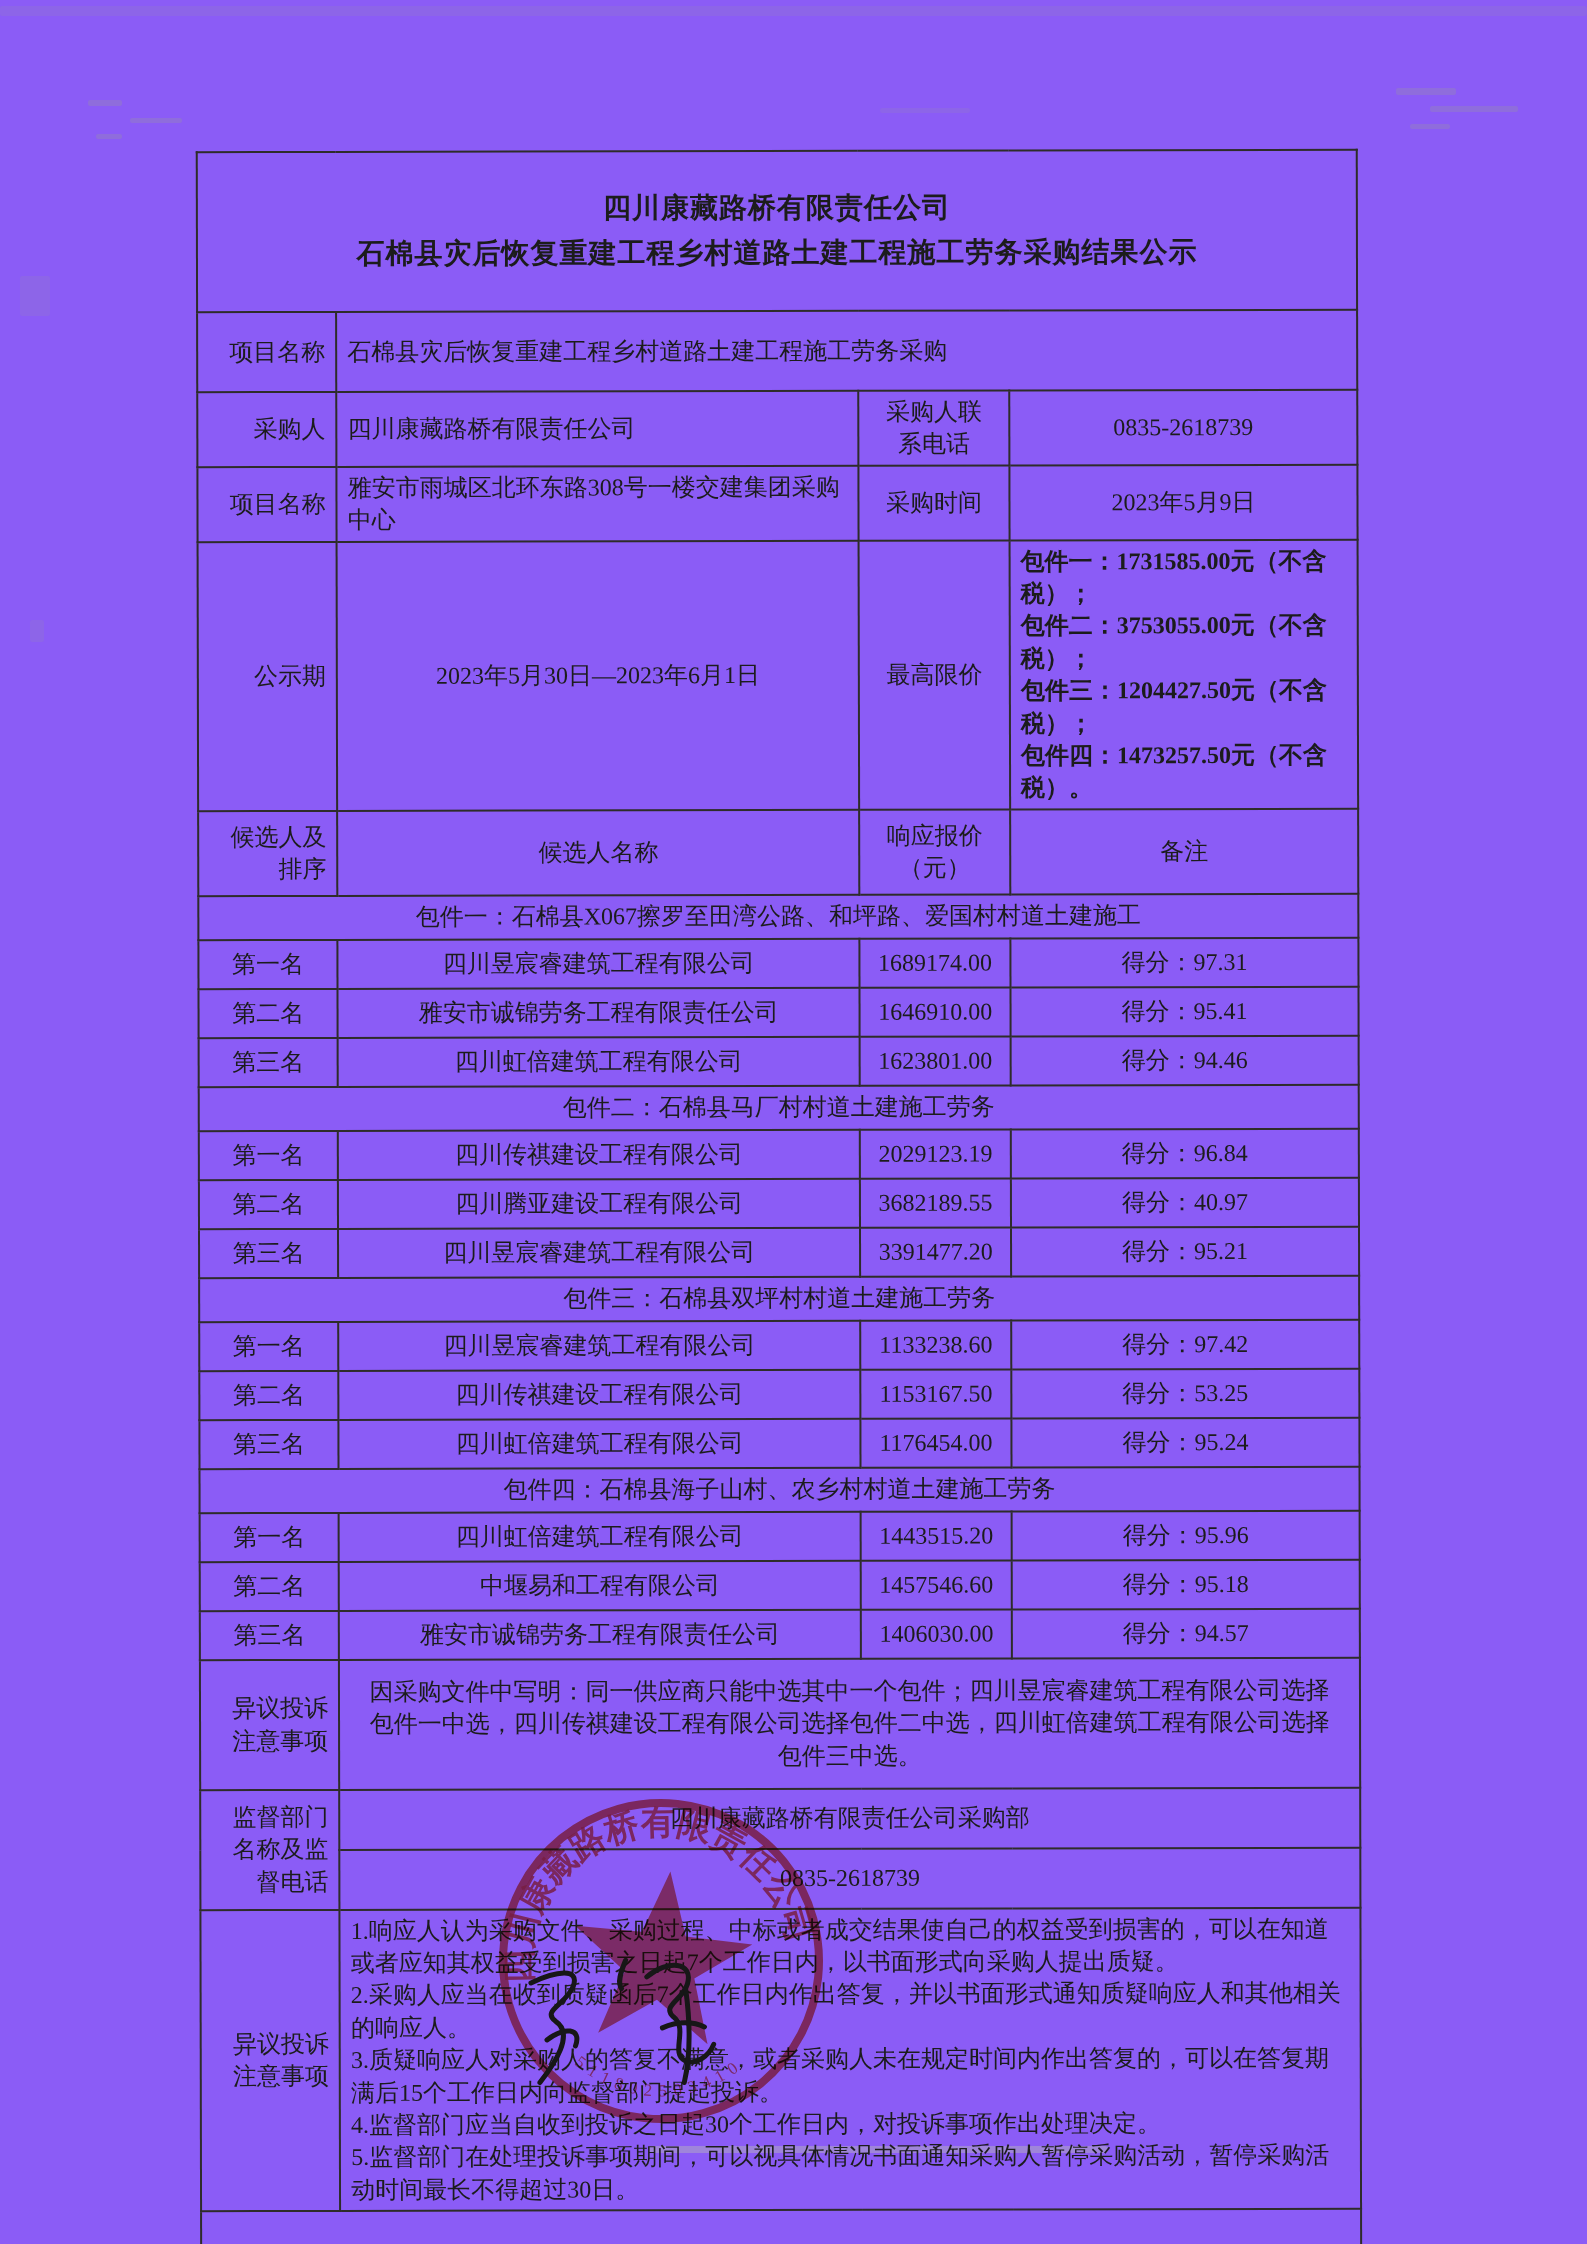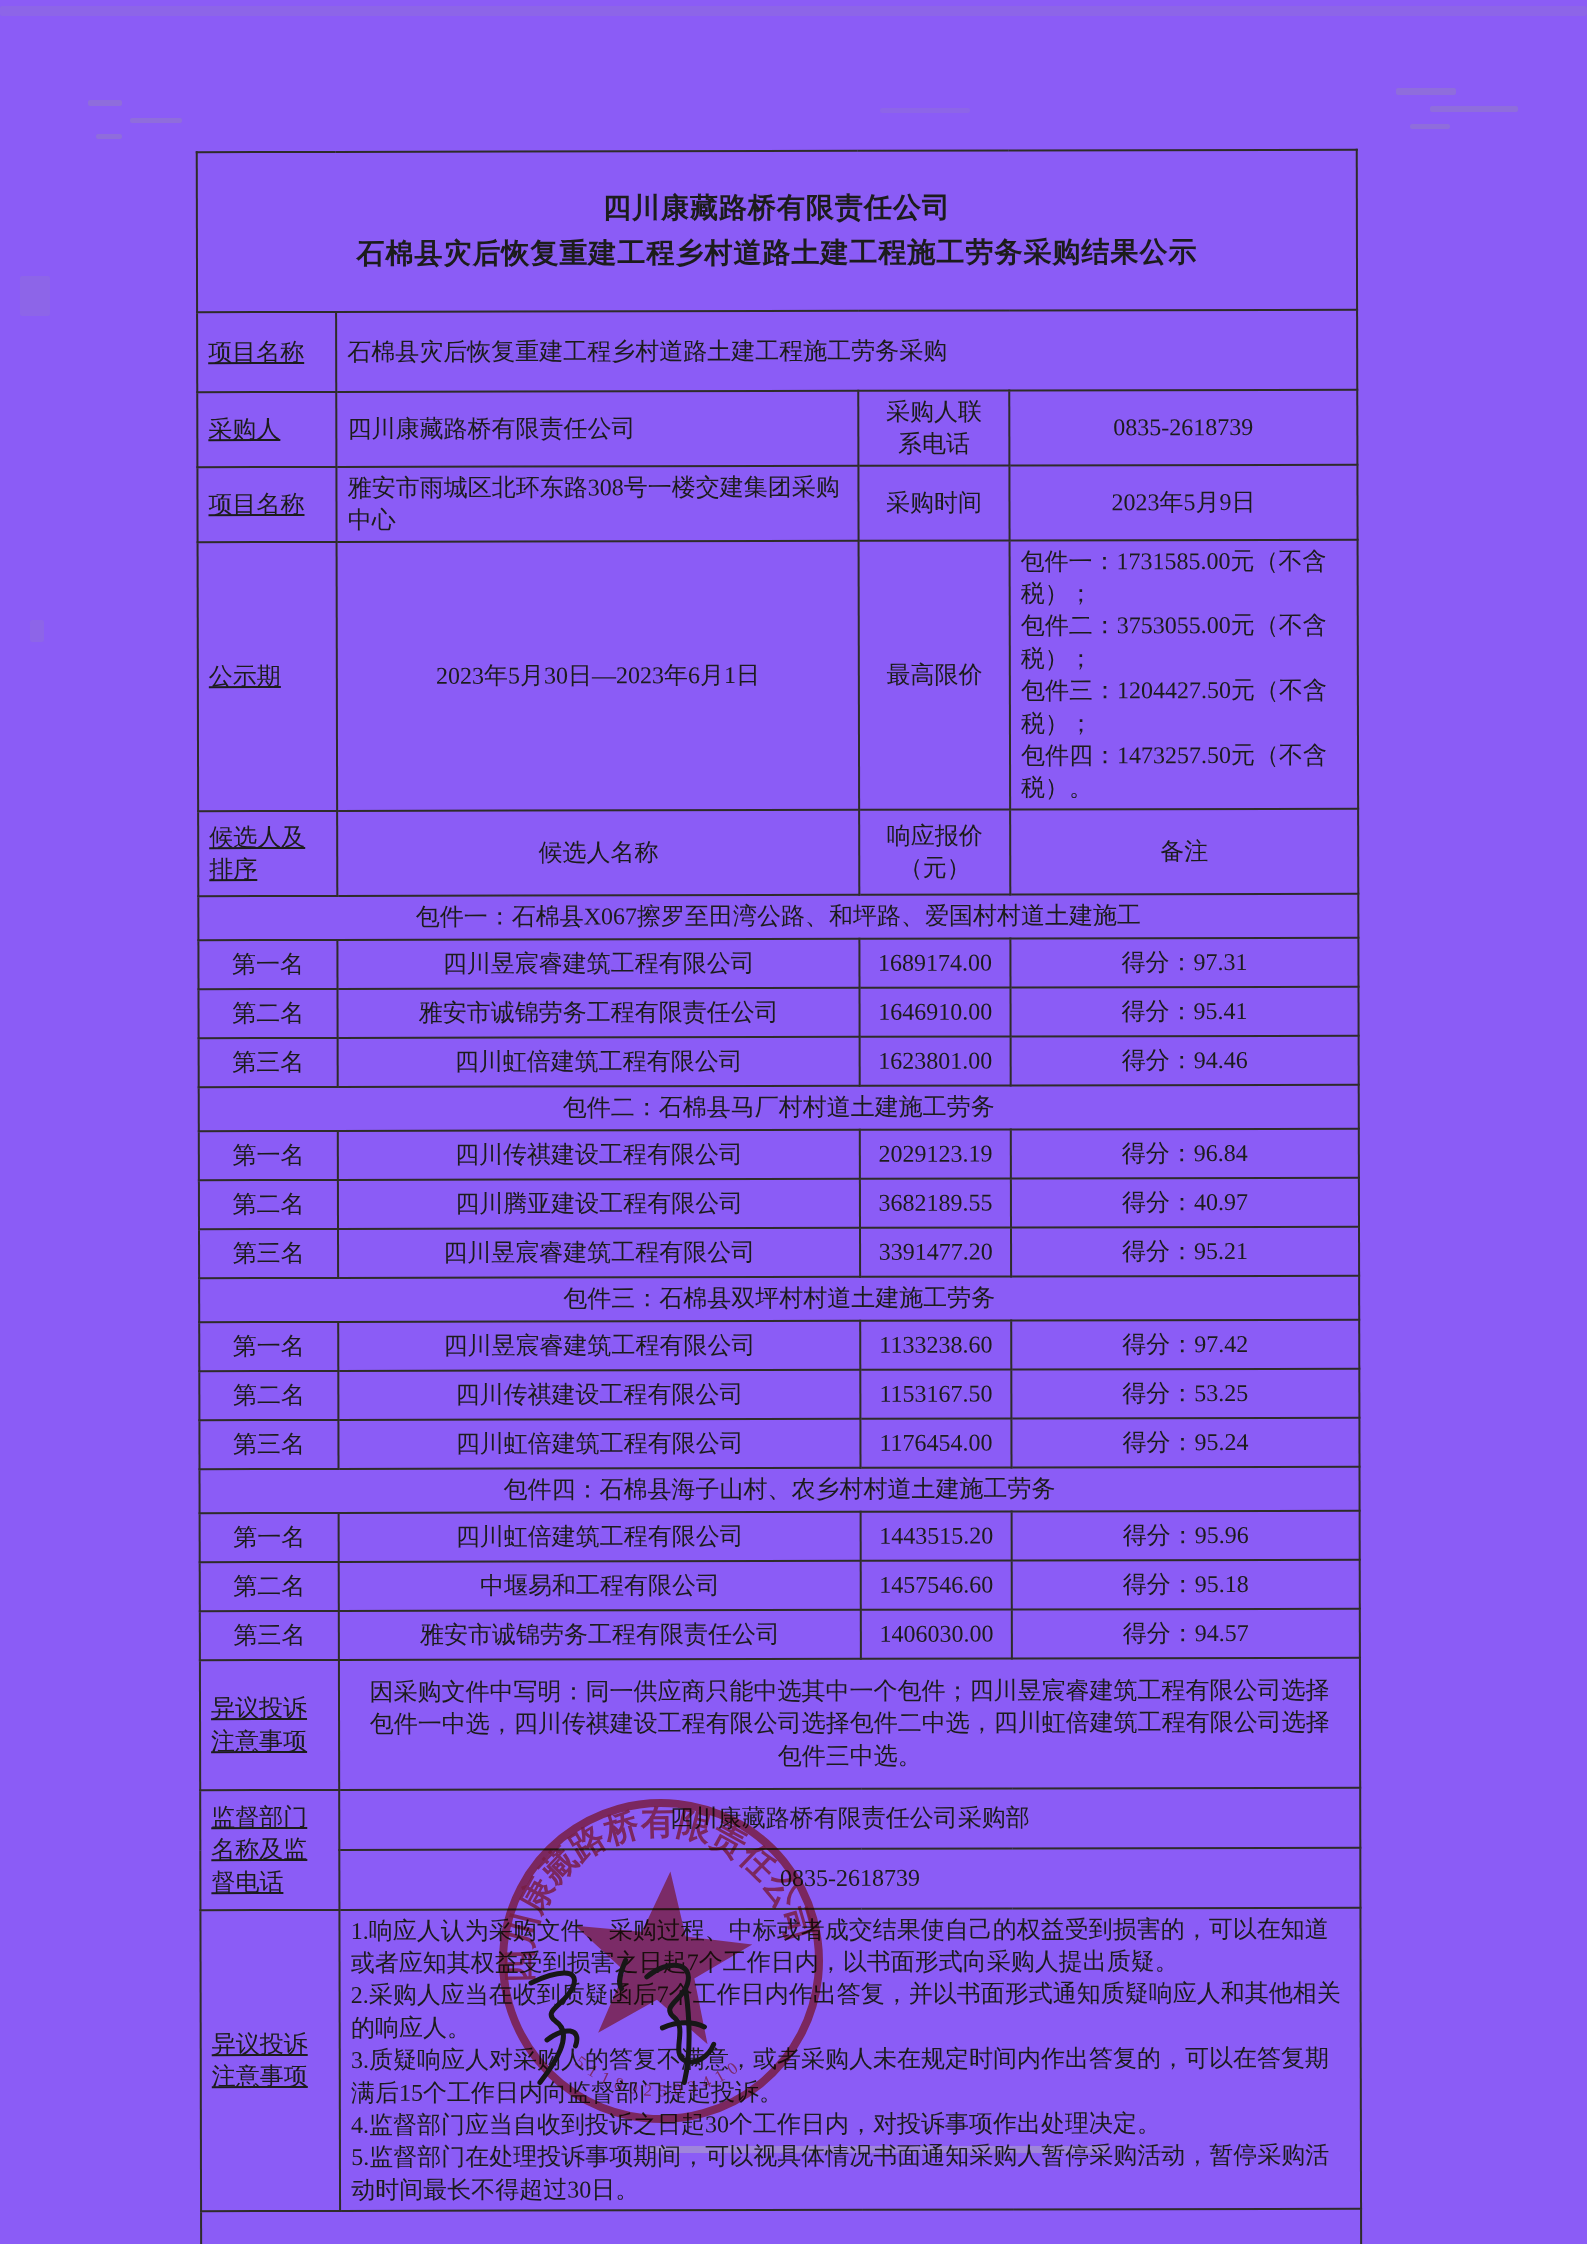--- a/index.html
+++ b/index.html
@@ -15,24 +15,24 @@
     border-collapse:collapse;table-layout:fixed;
     transform:rotate(-0.12deg);
   }
   #doc-table td{
     border:2px solid #2e2c2a;vertical-align:middle;
     font-size:24px;line-height:1.35;padding:4px 10px;
     word-break:break-all;
   }
   td.title-cell{border-bottom:2px solid #2e2c2a;text-align:center;}
   .title-line{font-size:28px;font-weight:bold;letter-spacing:1px;line-height:1.6;}
-  td.label{ text-align:left;padding:4px 12px;text-decoration:underline;}
+  td.label{ text-align:right;padding:4px 12px;}
   td.center{text-align:center;}
   td.left{text-align:left;}
-  td.price-lines{font-size:21px;padding:6px 8px;line-height:1.55;text-align:left;}
+  td.price-lines{font-size:21px;padding:6px 8px;line-height:1.55;text-align:left;font-weight:bold;}
   td.band{text-align:center;font-size:24px;}
   tr.dbl-bottom td{border-bottom:5px double #2e2c2a;}
   tr.sign-row td{border-top:5px double #2e2c2a;border-bottom:5px double #2e2c2a;}
   td.complaint-cell{font-size:22px;line-height:1.42;text-align:left;padding:10px 14px;}
   td.header-cell{border-bottom:3px solid #2e2c2a;}
   .nowrap{white-space:nowrap;}
   
   #seal{position:absolute;left:488px;top:1788px;width:346px;height:346px;
         mix-blend-mode:multiply;opacity:.88;transform:rotate(6deg);}
   #signature{position:absolute;left:512px;top:1938px;width:240px;height:170px;

